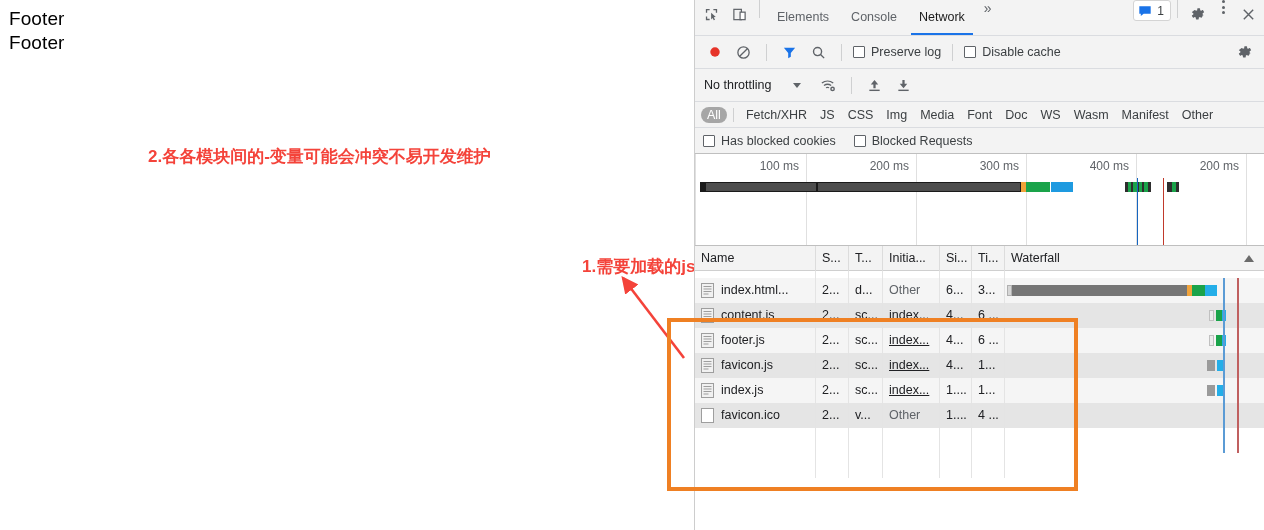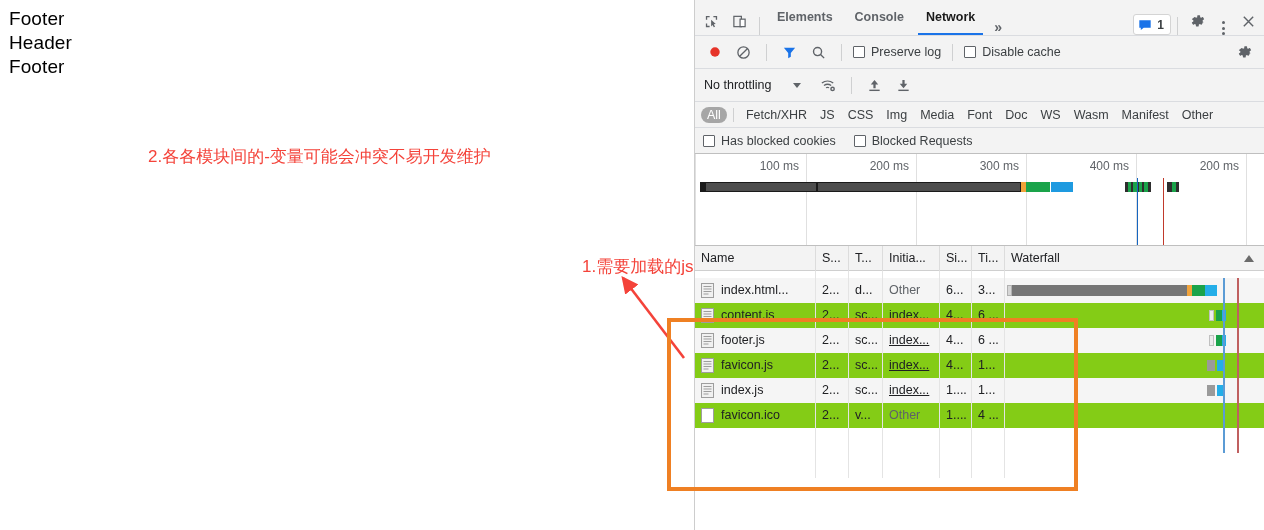--- a/index.html
+++ b/index.html
@@ -16,41 +16,41 @@
   #page {
     position: absolute; left: 0; top: 0; width: 694px; height: 389px;
     background: #fff; overflow: hidden;
   }
   .page-line {
     font-size: 19px; color: #000; line-height: 24px;
     margin-left: 9px; letter-spacing: .1px;
   }
   #page-lines { padding-top: 7px; }
   .annot-text {
-    position: absolute; color: #f4433a; font-size: 17px; font-weight: 400;
+    position: absolute; color: #f4433a; font-size: 17px; font-weight: 700;
     white-space: nowrap;
   }
   #annot2 { left: 148px; top: 145px; }
   #annot1 { left: 582px; top: 255px; }
   #arrow-svg { position: absolute; left: 560px; top: 270px; }
 
   
   #devtools {
     position: absolute; left: 694px; top: 0; width: 570px; height: 530px;
     background: #ffffff;
     border-left: 1px solid #cdcdcd;
     font-size: 12px; color: #202124;
     display: flex; flex-direction: column;
   }
 
   
   #tabbar {
     height: 24px; min-height:36px; background: #f3f3f3;
     border-bottom: 1px solid #dadce0;
-    display: flex; align-items: flex-end; padding: 0 2px; font-weight: bold;
+    display: flex; align-items: flex-start; padding: 0 2px;
   }
   .tb-icon {
     width: 28px; height: 28px; display:flex; align-items:center; justify-content:center;
     border-radius: 2px; cursor: pointer;
   }
   .tb-sep { width:1px; height:18px; background:#cfd0d1; margin:0 6px; }
   .tab {
     padding: 0 11px; height: 35px; line-height: 35px; font-size: 12.5px;
     color: #5f6368; cursor: pointer; position: relative; white-space: nowrap;
   }
@@ -152,21 +152,21 @@
   .sortarrow {
     margin-left:auto; width:30px; display:flex; align-items:center; justify-content:center;
     height:25px; cursor:pointer;
   }
   #tbody { flex:1; overflow:hidden; }
   .trow {
     display:flex; height:25px; font-size:12.5px; color:#202124; align-items:center;
     position:relative;
   }
   .trow.odd { background:#f5f5f5; }
-  .trow.even { background:#84cc16; }
+  .trow.even { background:#e5e5e5; }
   .td {
     padding: 0 6px; border-right:1px solid #e4e4e4; height:25px; line-height:25px;
     overflow:hidden; white-space:nowrap; display:flex; align-items:center;
   }
   .td.name { gap:7px; }
   .td.muted { color:#5f6368; }
   .td .link { color:#202124; text-decoration:underline; }
   .filler-row { display:flex; height:25px; }
   .filler-row .fcell { border-right:1px solid #e4e4e4; height:25px; }
 
@@ -181,21 +181,20 @@
   }
 </style>
 </head>
 <body>
 
 <div id="root">
 
   <div id="page">
     <div id="page-lines">
       <div class="page-line">Footer</div>
-      <div class="page-line">Header</div>
       <div class="page-line">Footer</div>
     </div>
 
     <div class="annot-text" id="annot2">2.各各模块间的-变量可能会冲突不易开发维护</div>
     <div class="annot-text" id="annot1">1.需要加载的js文件过多！</div>
 
     <svg id="arrow-svg" width="140" height="90">
       <defs>
         <marker id="ah" markerWidth="7" markerHeight="7" refX="5.6" refY="3.2" orient="auto">
           <path d="M0,0 L6.6,3.2 L0,6.4 z" fill="#f4433a"></path>

